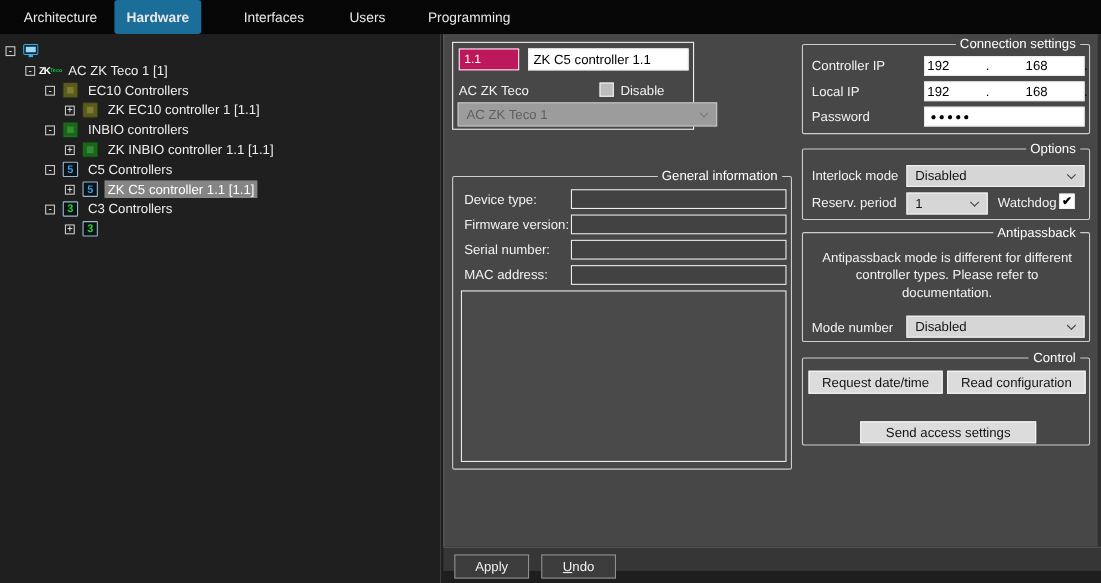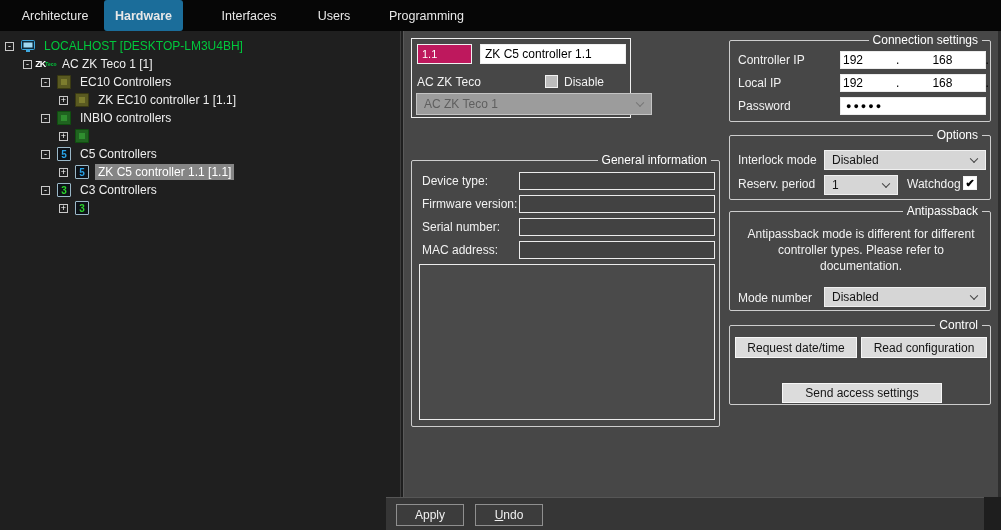--- a/index.html
+++ b/index.html
@@ -80,21 +80,21 @@
              font-size:12px;line-height:16px;}
 
   .btn-light{position:absolute;background:#dcdcdc;border:1px solid #f7f7f7;color:#141414;font-size:12px;
              display:flex;align-items:center;justify-content:center;cursor:default;}
   .btn-dark{position:absolute;background:#3c3c3c;border:1px solid #8f8f8f;color:#f0f0f0;font-size:12px;
             display:flex;align-items:center;justify-content:center;cursor:default;}
   .ul-first{display:block;}
   .ul-first::first-letter{text-decoration:underline;}
 
   
-  .footer{position:absolute;left:386px;top:497px;width:598px;height:33px;background:#363636;
+  .footer{position:absolute;left:403px;top:497px;width:598px;height:22px;background:#363636;
           border-top:1px solid #565656;}
 </style>
 </head>
 <body>
 
 <div id="app">
 
   <div class="topbar">
     <div class="tab tab-architecture">Architecture</div>
     <div class="tab tab-hardware active">Hardware</div>
@@ -107,21 +107,20 @@
 
     <div class="tree-row lv0">
       <span class="expander">-</span>
       <span class="ticon icon-computer">
         <svg width="14" height="14" viewBox="0 0 14 14">
           <rect x="0.5" y="1.5" width="13" height="9" rx="1" fill="#0c2b3c" stroke="#3fa9e0"></rect>
           <rect x="2.5" y="3.5" width="9" height="5" fill="#9fd8f2"></rect>
           <rect x="5" y="11" width="4" height="2" fill="#3fa9e0"></rect>
         </svg>
       </span>
-      <span class="tree-label green">LOCALHOST [DESKTOP-LM3U4BH]</span>
     </div>
 
     <div class="tree-row lv1">
       <span class="expander">-</span>
       <span class="ticon icon-zk">
         <span class="zk-top">ZK</span>
         <span class="zk-bottom">Teco</span>
       </span>
       <span class="tree-label">AC ZK Teco 1 [1]</span>
     </div>
@@ -140,20 +139,21 @@
 
     <div class="tree-row lv2">
       <span class="expander">-</span>
       <span class="ticon chip chip-inbio"></span>
       <span class="tree-label">INBIO controllers</span>
     </div>
 
     <div class="tree-row lv3">
       <span class="expander">+</span>
       <span class="ticon chip chip-inbio"></span>
+      <span class="tree-label">ZK INBIO controller 1.1 [1.1]</span>
     </div>
 
     <div class="tree-row lv2">
       <span class="expander">-</span>
       <span class="ticon chip chip-digit">5</span>
       <span class="tree-label">C5 Controllers</span>
     </div>
 
     <div class="tree-row lv3 selected">
       <span class="expander">+</span>

